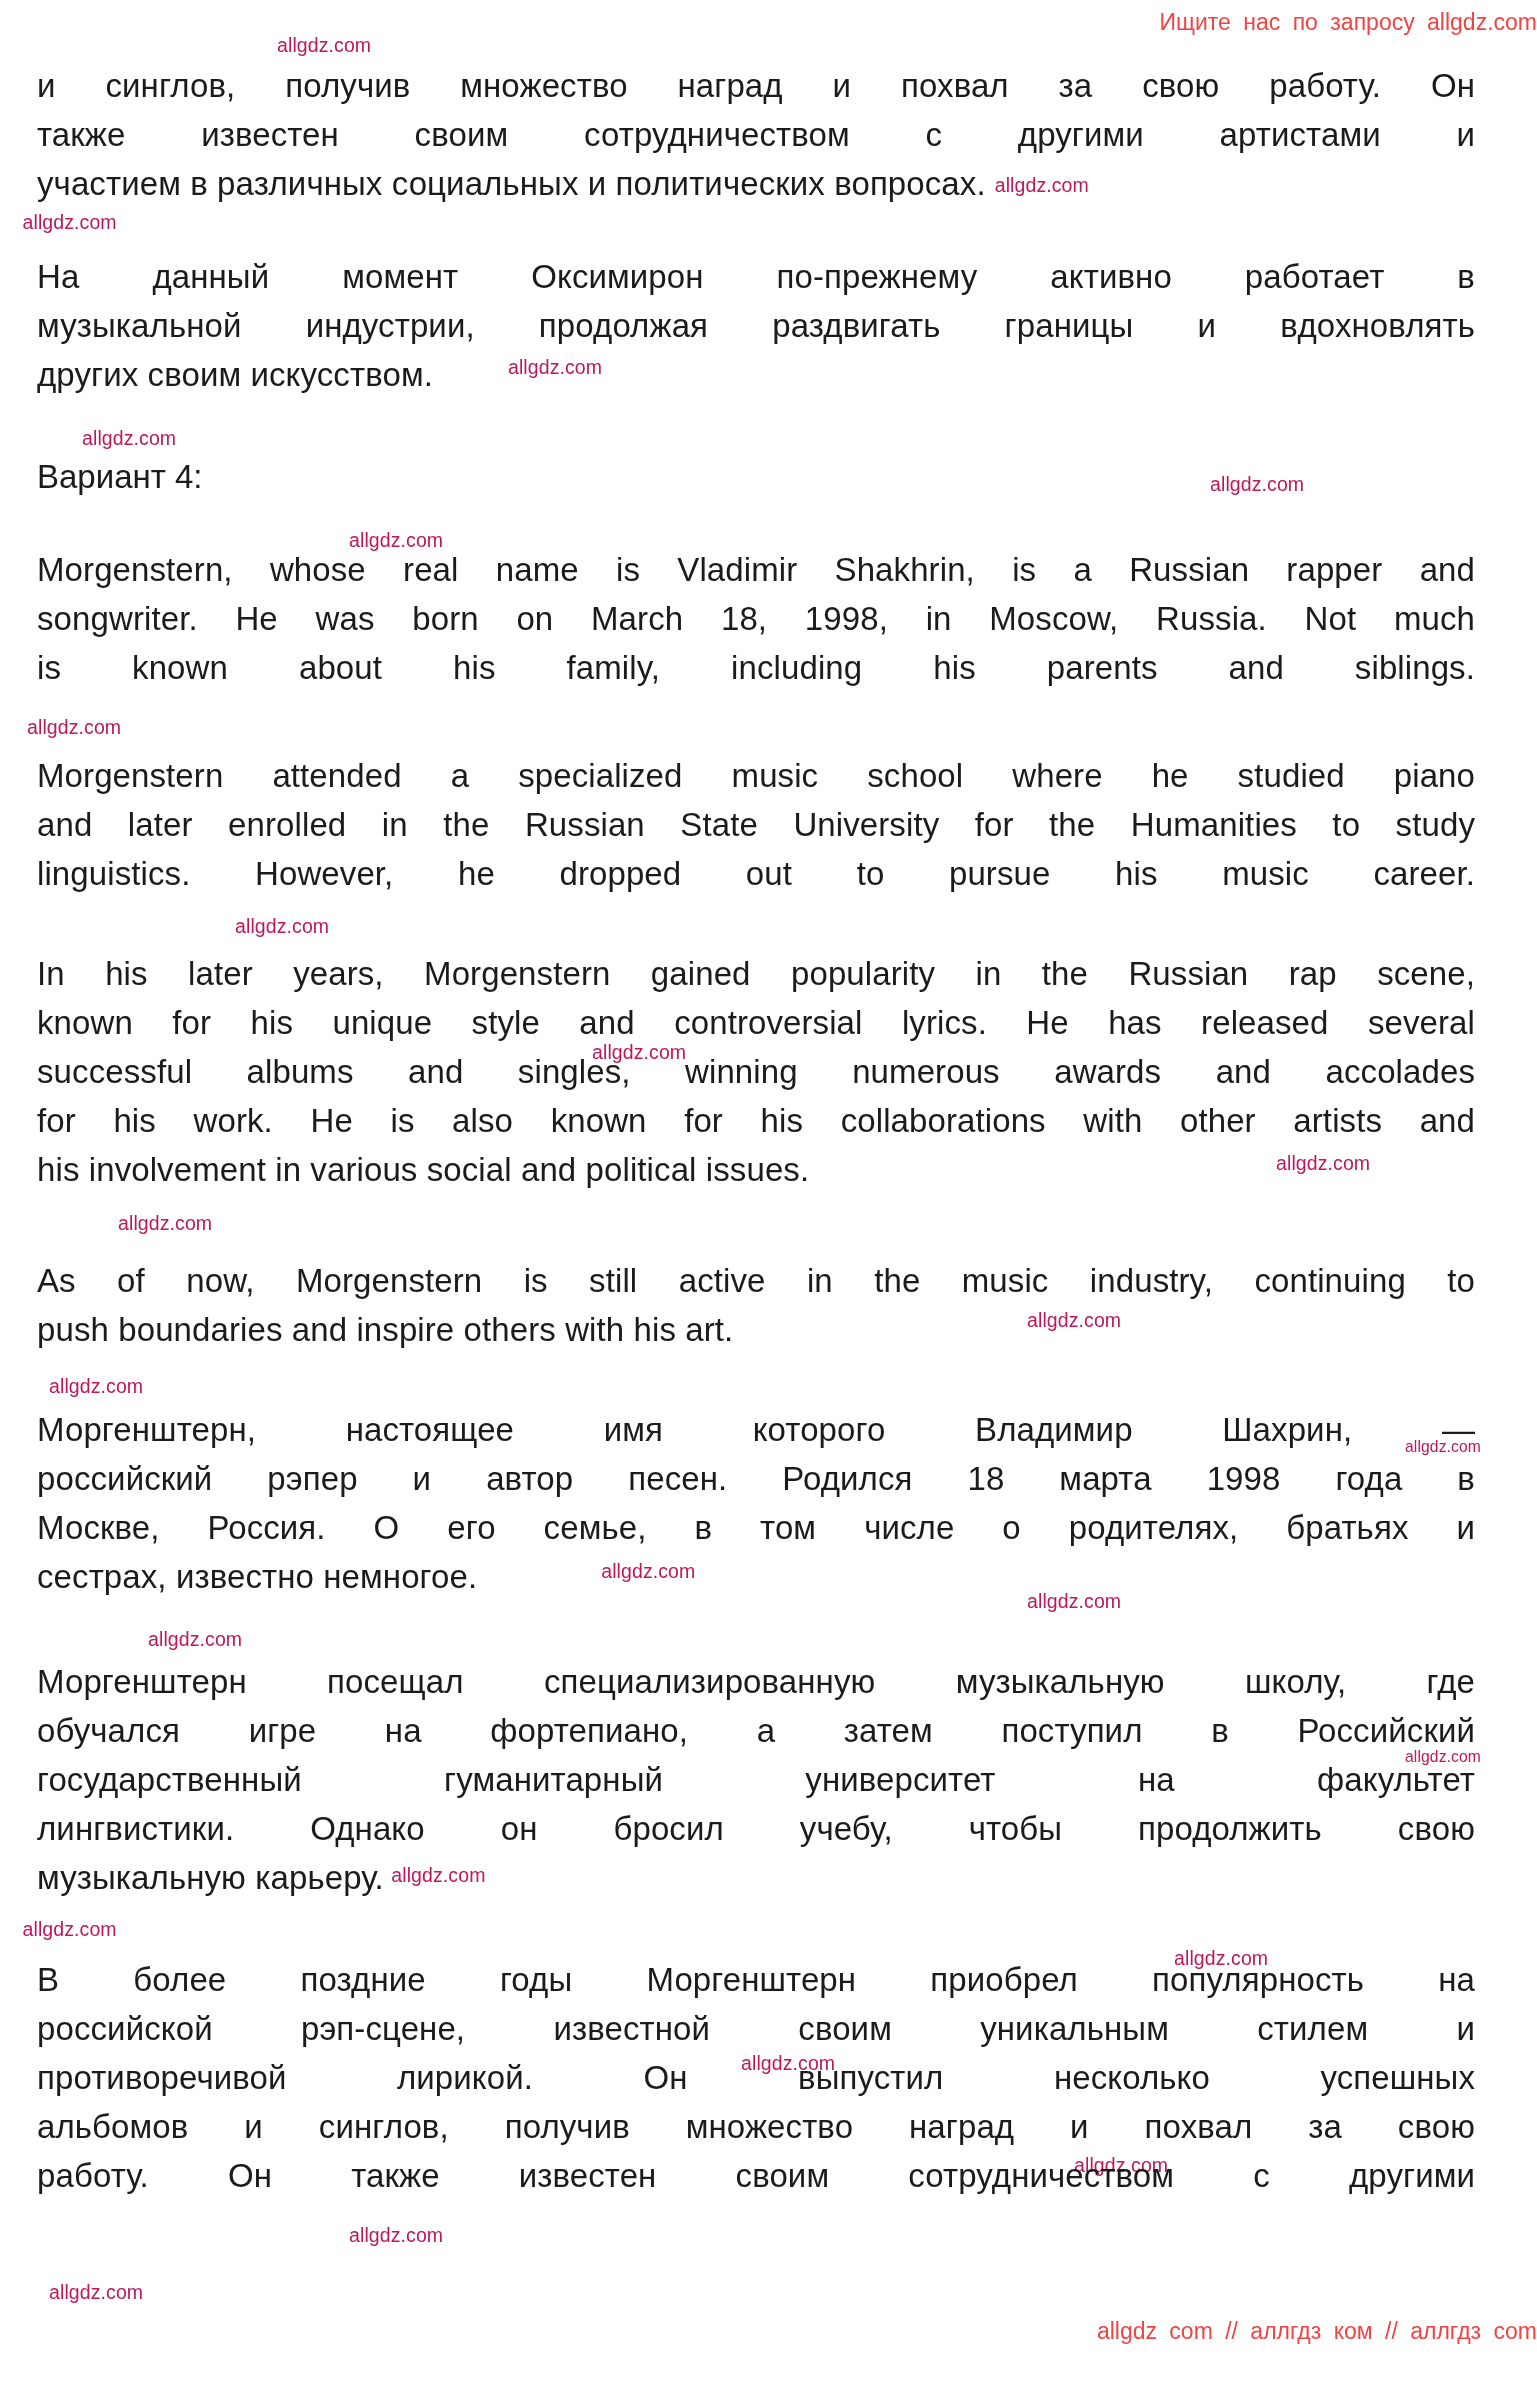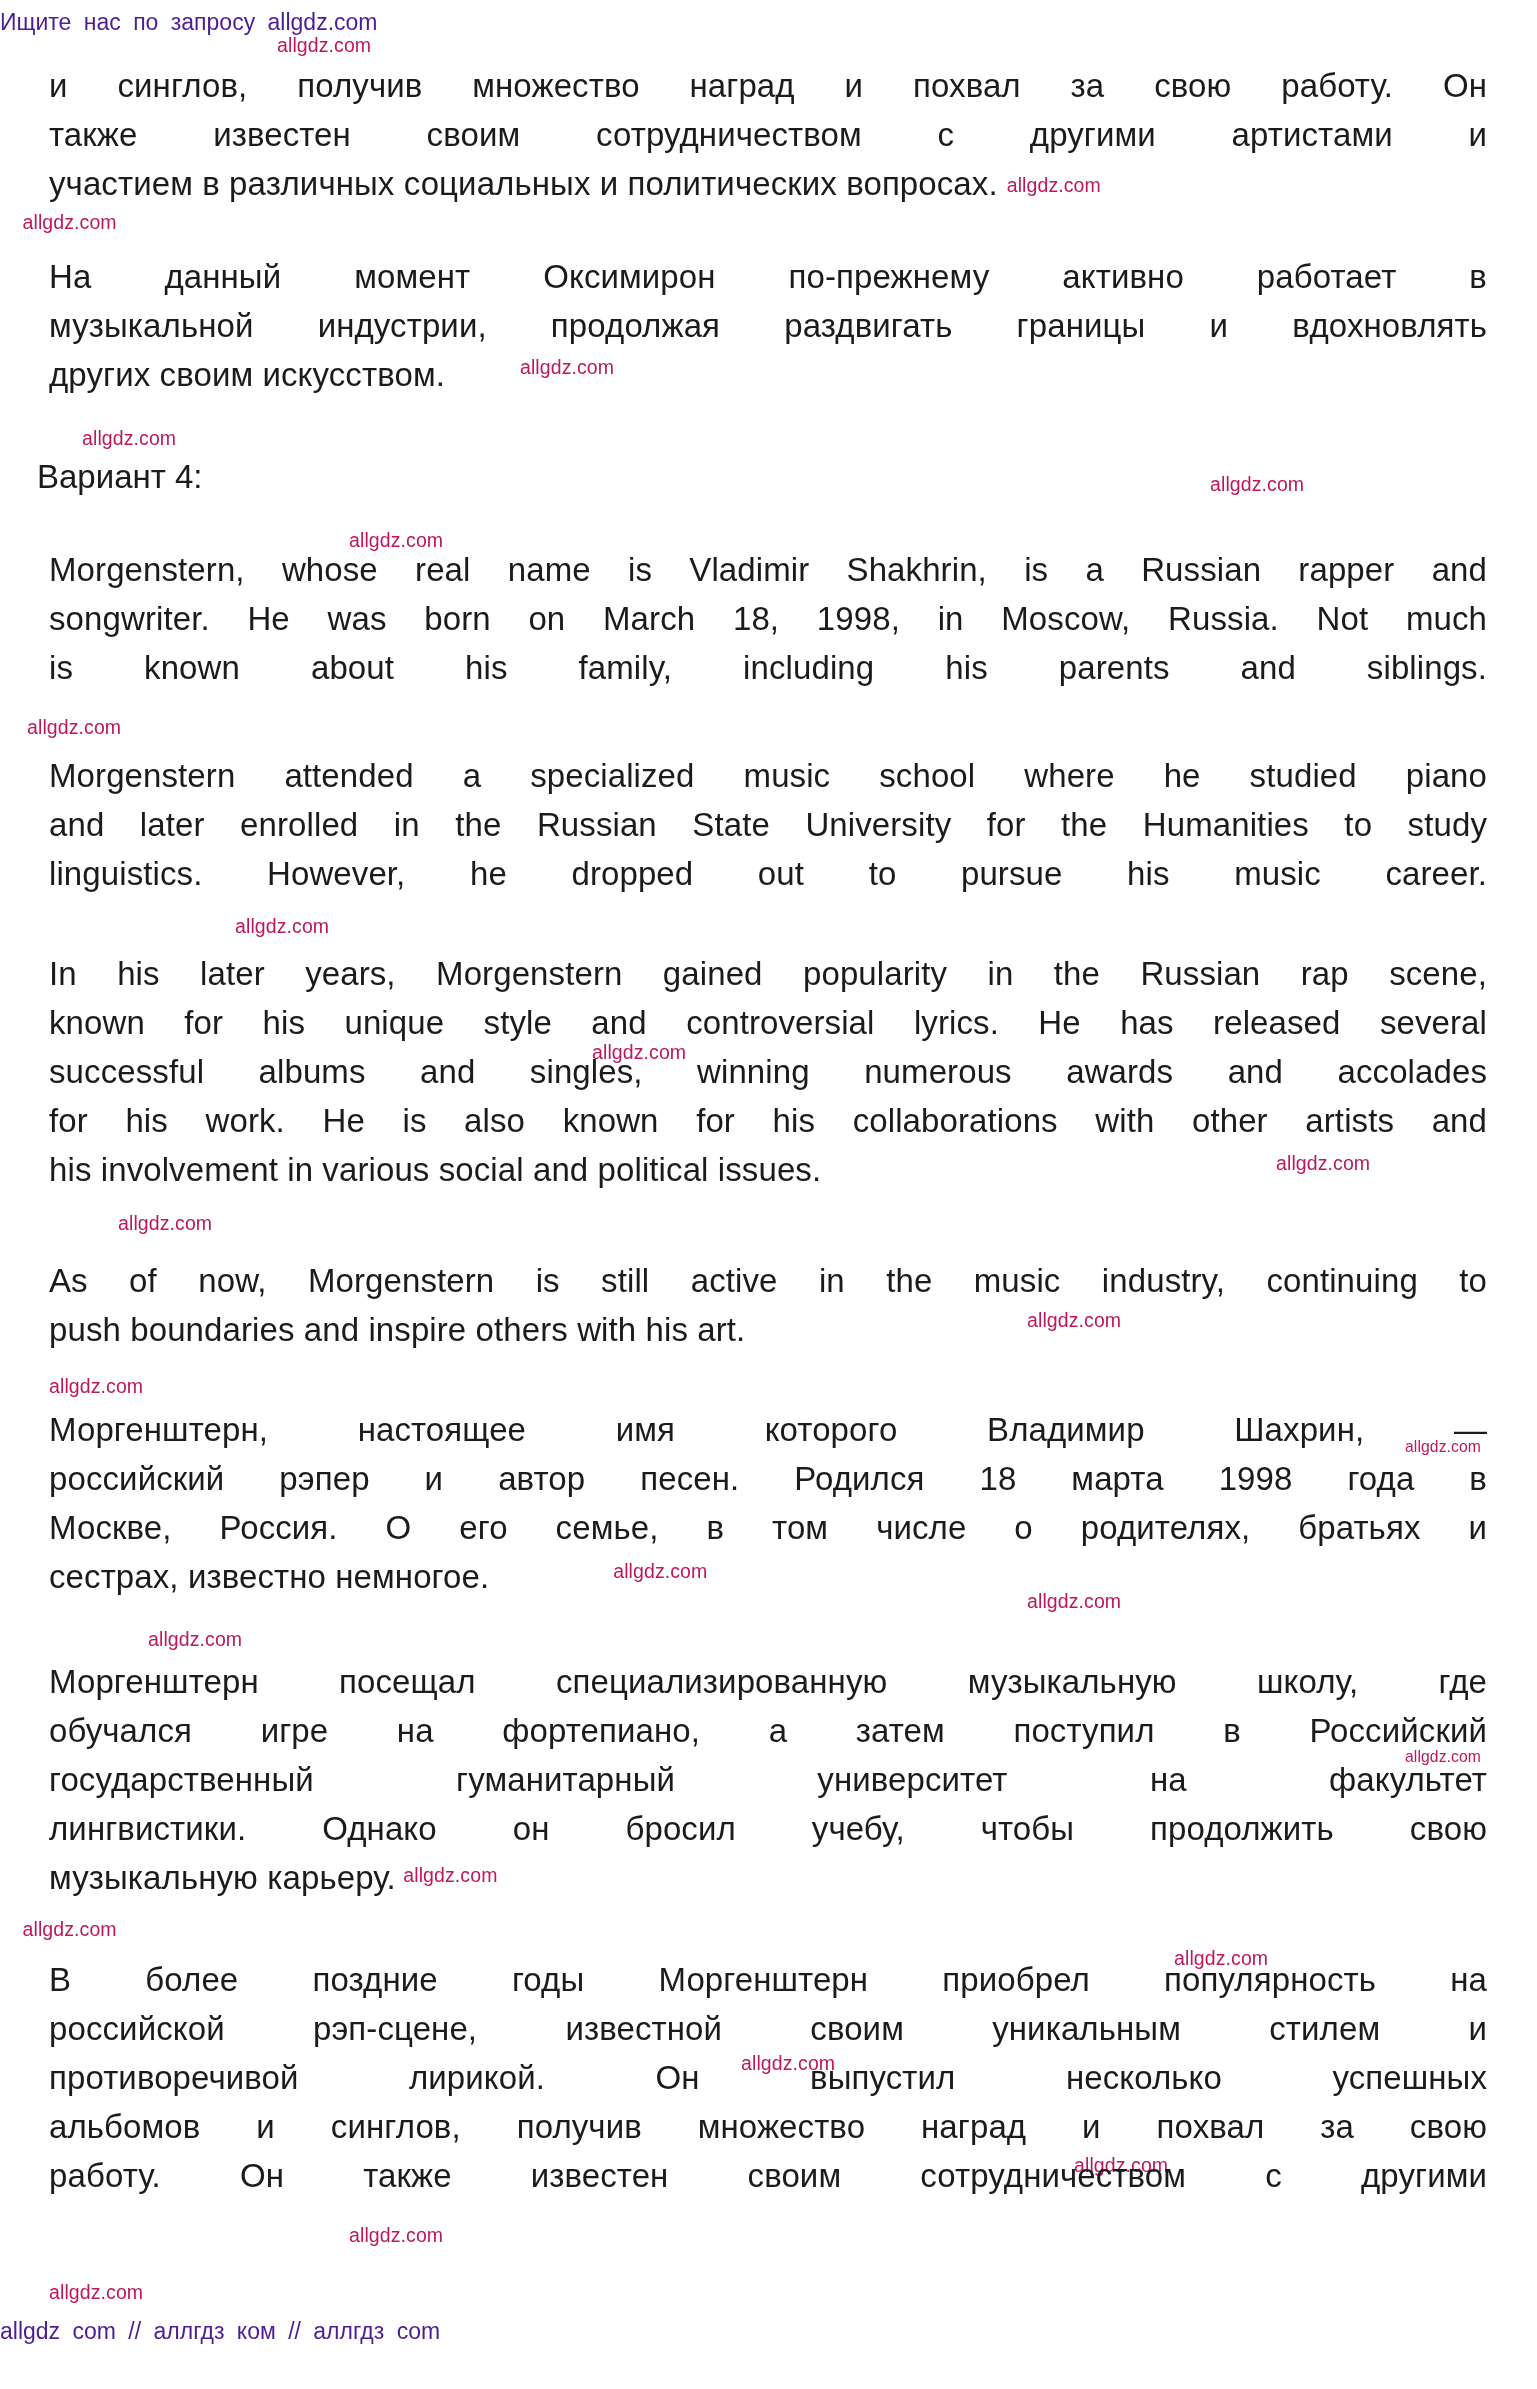--- a/index.html
+++ b/index.html
@@ -12,21 +12,20 @@
     color: #1b1b1b;
     overflow: hidden;
   }
   .para {
     position: absolute;
     left: 37px;
     width: 1438px;
     font-size: 33px;
     line-height: 49px;
     letter-spacing: 0.1px;
-    margin-left: 12px;
   }
   .ln {
     display: block;
     text-align: justify;
     text-align-last: justify;
   }
   .ln.end {
     text-align: left;
     text-align-last: left;
   }
@@ -42,22 +41,22 @@
     color: #be185d;
     letter-spacing: 0.1px;
   }
   .wm.abs { position: absolute; white-space: nowrap; }
   .wm.sm { font-size: 15.7px; }
   .wm.inline { display: inline-block; position: relative; vertical-align: baseline; }
   .promo {
     position: absolute;
     left: 0;
     width: 100%;
-    text-align: left;
-    color: #4c1d95;
+    text-align: right;
+    color: #ef4444;
     font-size: 23px;
     word-spacing: 6px;
   }
   .promo.top { top: 9px; }
   .promo.bottom { top: 2318px; }
 </style>
 </head>
 <body>
 
 <div class="page">

